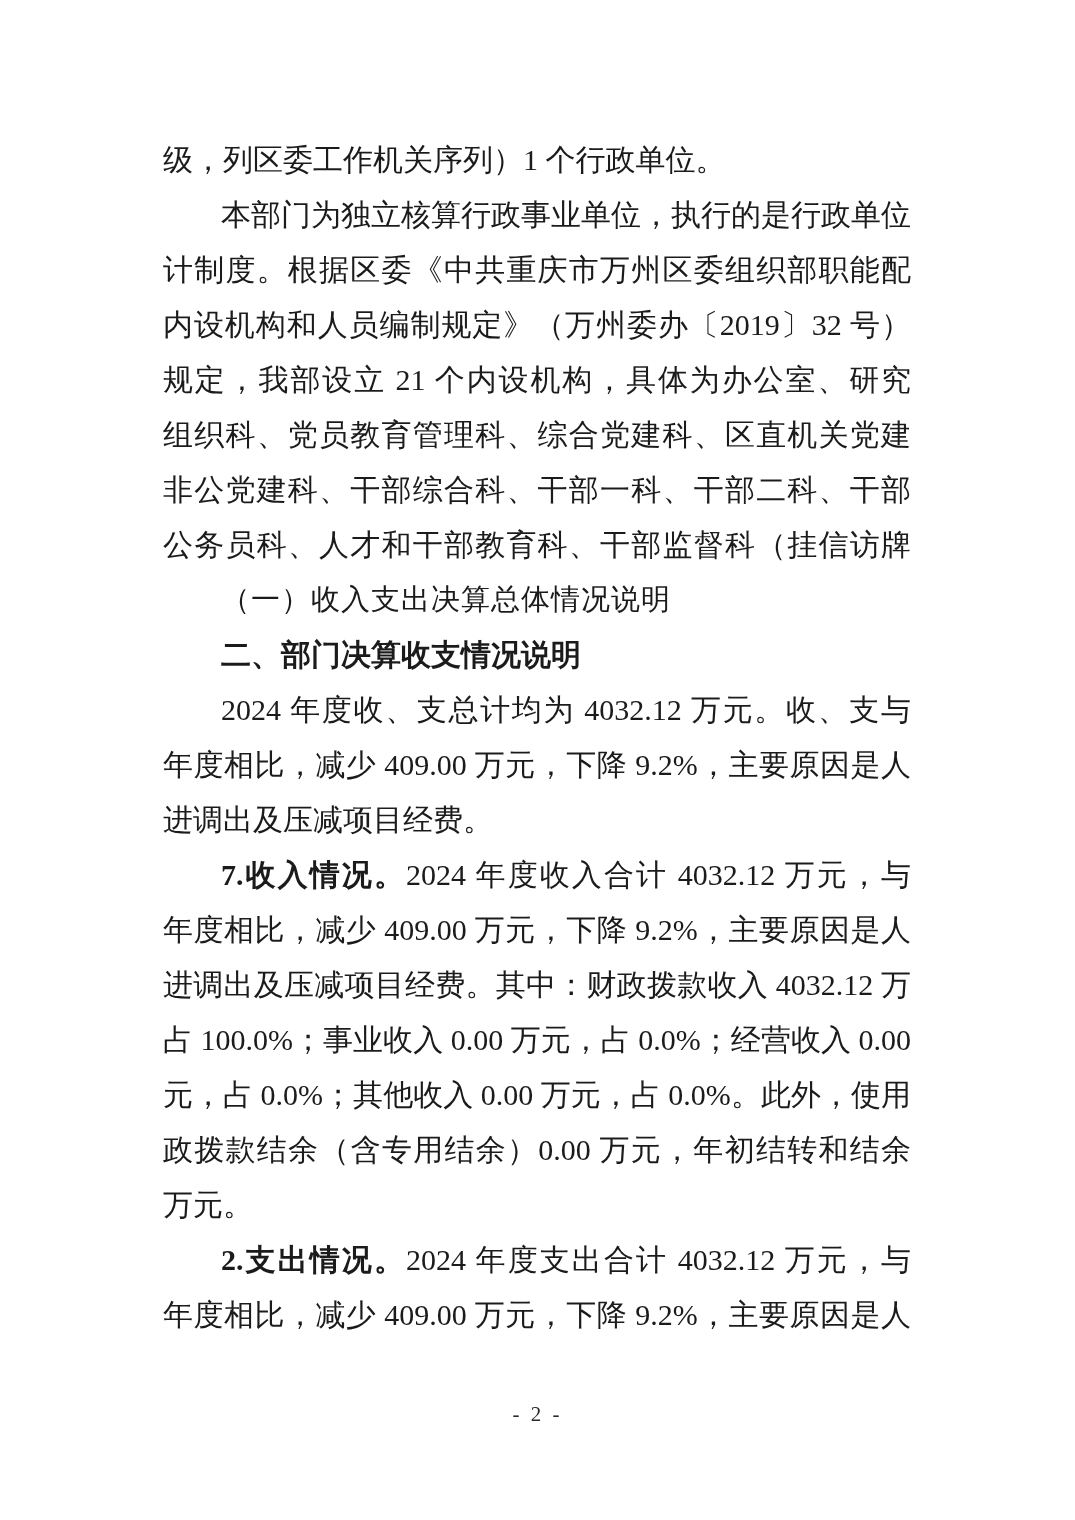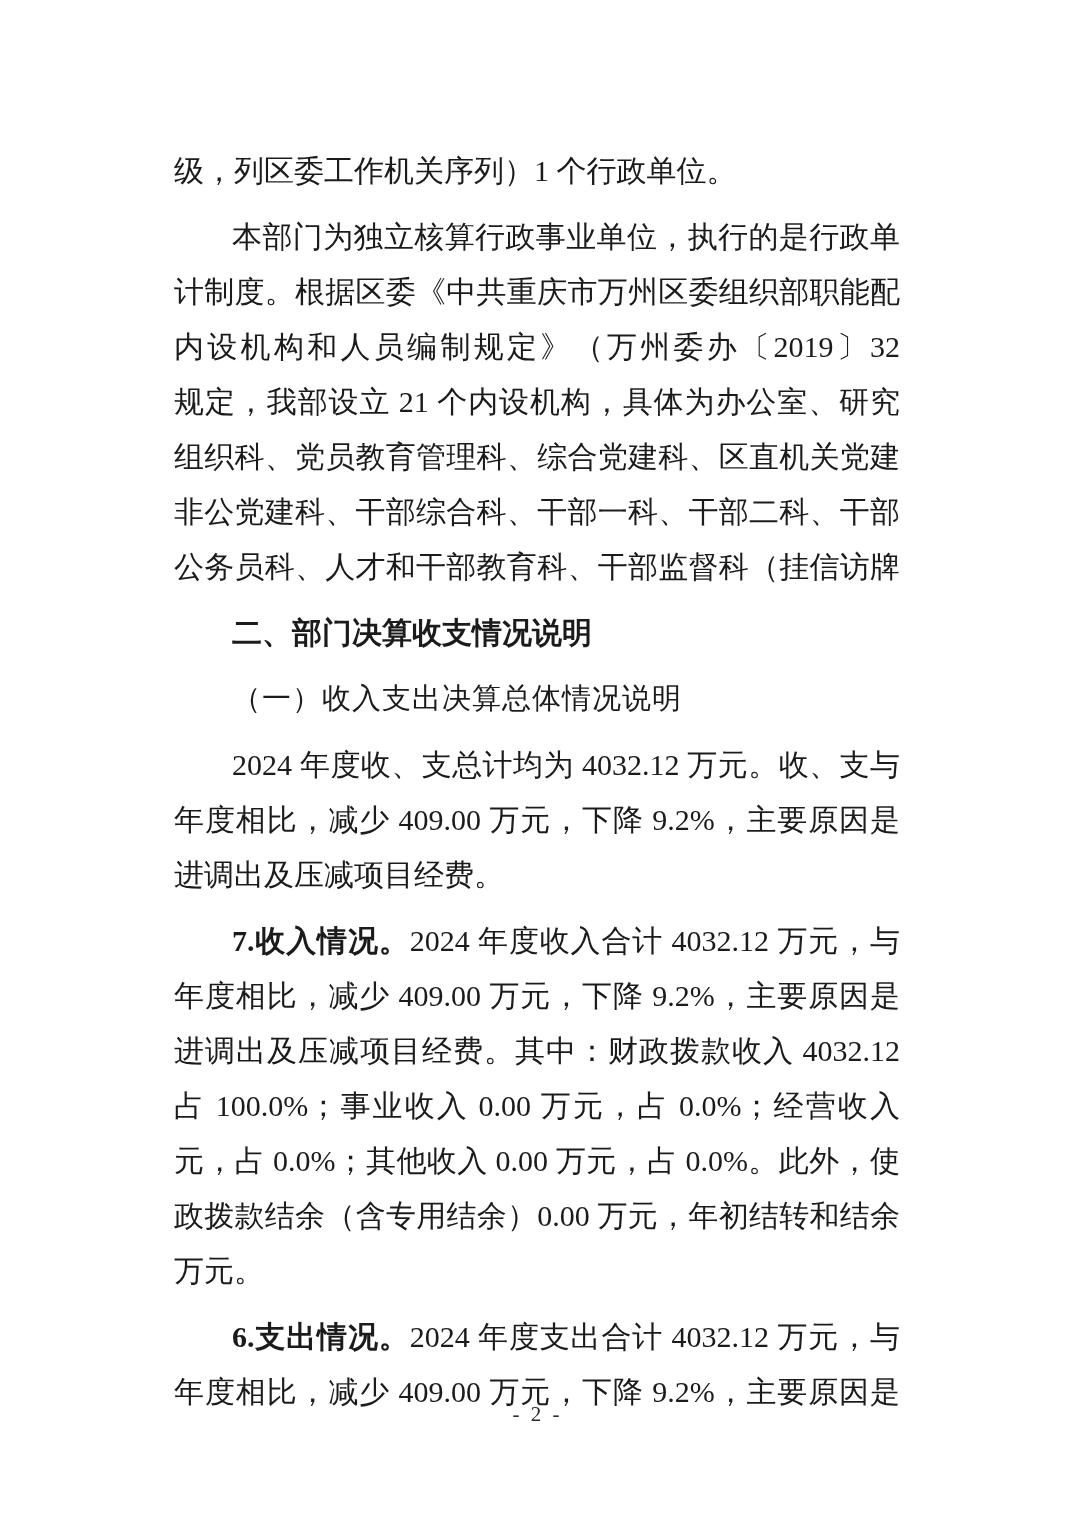--- a/index.html
+++ b/index.html
@@ -15,21 +15,21 @@
     overflow: hidden;
     font-family: "Liberation Serif", "DejaVu Serif", serif;
     color: #1b1b1b;
   }
   .content {
     position: absolute;
     left: 163px;
     top: 132px;
     width: 748px;
   }
-  .para { margin: 11px; padding: 0; }
+  .para { margin: 0; padding: 0; }
   .line {
     font-size: 30px;
     height: 55px;
     line-height: 55px;
     text-align: justify;
     text-align-last: justify;
     white-space: normal;
     overflow: hidden;
   }
   .line.flush { text-align-last: left; }
@@ -68,38 +68,38 @@
       <div class="para">
         <div class="line body indent"><span class="seg">本部门为独立核算行政事业单位，执行的是行政单位会</span></div>
         <div class="line body"><span class="seg">计制度。根据区委《中共重庆市万州区委组织部职能配置、</span></div>
         <div class="line body"><span class="seg">内设机构和人员编制规定》（万州委办〔2019〕32 号）文件</span></div>
         <div class="line body"><span class="seg">规定，我部设立 21 个内设机构，具体为办公室、研究室、</span></div>
         <div class="line body"><span class="seg">组织科、党员教育管理科、综合党建科、区直机关党建科、</span></div>
         <div class="line body"><span class="seg">非公党建科、干部综合科、干部一科、干部二科、干部三科、</span></div>
         <div class="line body"><span class="seg">公务员科、人才和干部教育科、干部监督科（挂信访牌子）、</span></div>
       </div>
       <div class="para">
-        <div class="line h1 indent flush"><span class="seg bold">二、部门决算收支情况说明</span></div>
+        <div class="line h2 indent flush"><span class="seg">（一）收入支出决算总体情况说明</span></div>
       </div>
       <div class="para">
-        <div class="line h2 indent flush"><span class="seg">（一）收入支出决算总体情况说明</span></div>
+        <div class="line h1 indent flush"><span class="seg bold">二、部门决算收支情况说明</span></div>
       </div>
       <div class="para">
         <div class="line body indent"><span class="seg">2024 年度收、支总计均为 4032.12 万元。收、支与 2023</span></div>
         <div class="line body"><span class="seg">年度相比，减少 409.00 万元，下降 9.2%，主要原因是人员调</span></div>
         <div class="line body flush"><span class="seg">进调出及压减项目经费。</span></div>
       </div>
       <div class="para">
         <div class="line body indent"><span class="seg bold">7.收入情况。</span><span class="seg">2024 年度收入合计 4032.12 万元，与 2023</span></div>
         <div class="line body"><span class="seg">年度相比，减少 409.00 万元，下降 9.2%，主要原因是人员调</span></div>
         <div class="line body"><span class="seg">进调出及压减项目经费。其中：财政拨款收入 4032.12 万元，</span></div>
         <div class="line body"><span class="seg">占 100.0%；事业收入 0.00 万元，占 0.0%；经营收入 0.00 万</span></div>
         <div class="line body"><span class="seg">元，占 0.0%；其他收入 0.00 万元，占 0.0%。此外，使用非财</span></div>
         <div class="line body"><span class="seg">政拨款结余（含专用结余）0.00 万元，年初结转和结余 0.00</span></div>
         <div class="line body flush"><span class="seg">万元。</span></div>
       </div>
       <div class="para">
-        <div class="line body indent"><span class="seg bold">6.支出情况。</span><span class="seg">2024 年度支出合计 4032.12 万元，与 2023</span></div>
+        <div class="line body indent"><span class="seg bold">2.支出情况。</span><span class="seg">2024 年度支出合计 4032.12 万元，与 2023</span></div>
         <div class="line body"><span class="seg">年度相比，减少 409.00 万元，下降 9.2%，主要原因是人员调</span></div>
       </div>
     </div>
   <div class="footer">- 2 -</div>
 </div>
 
 </body></html>

